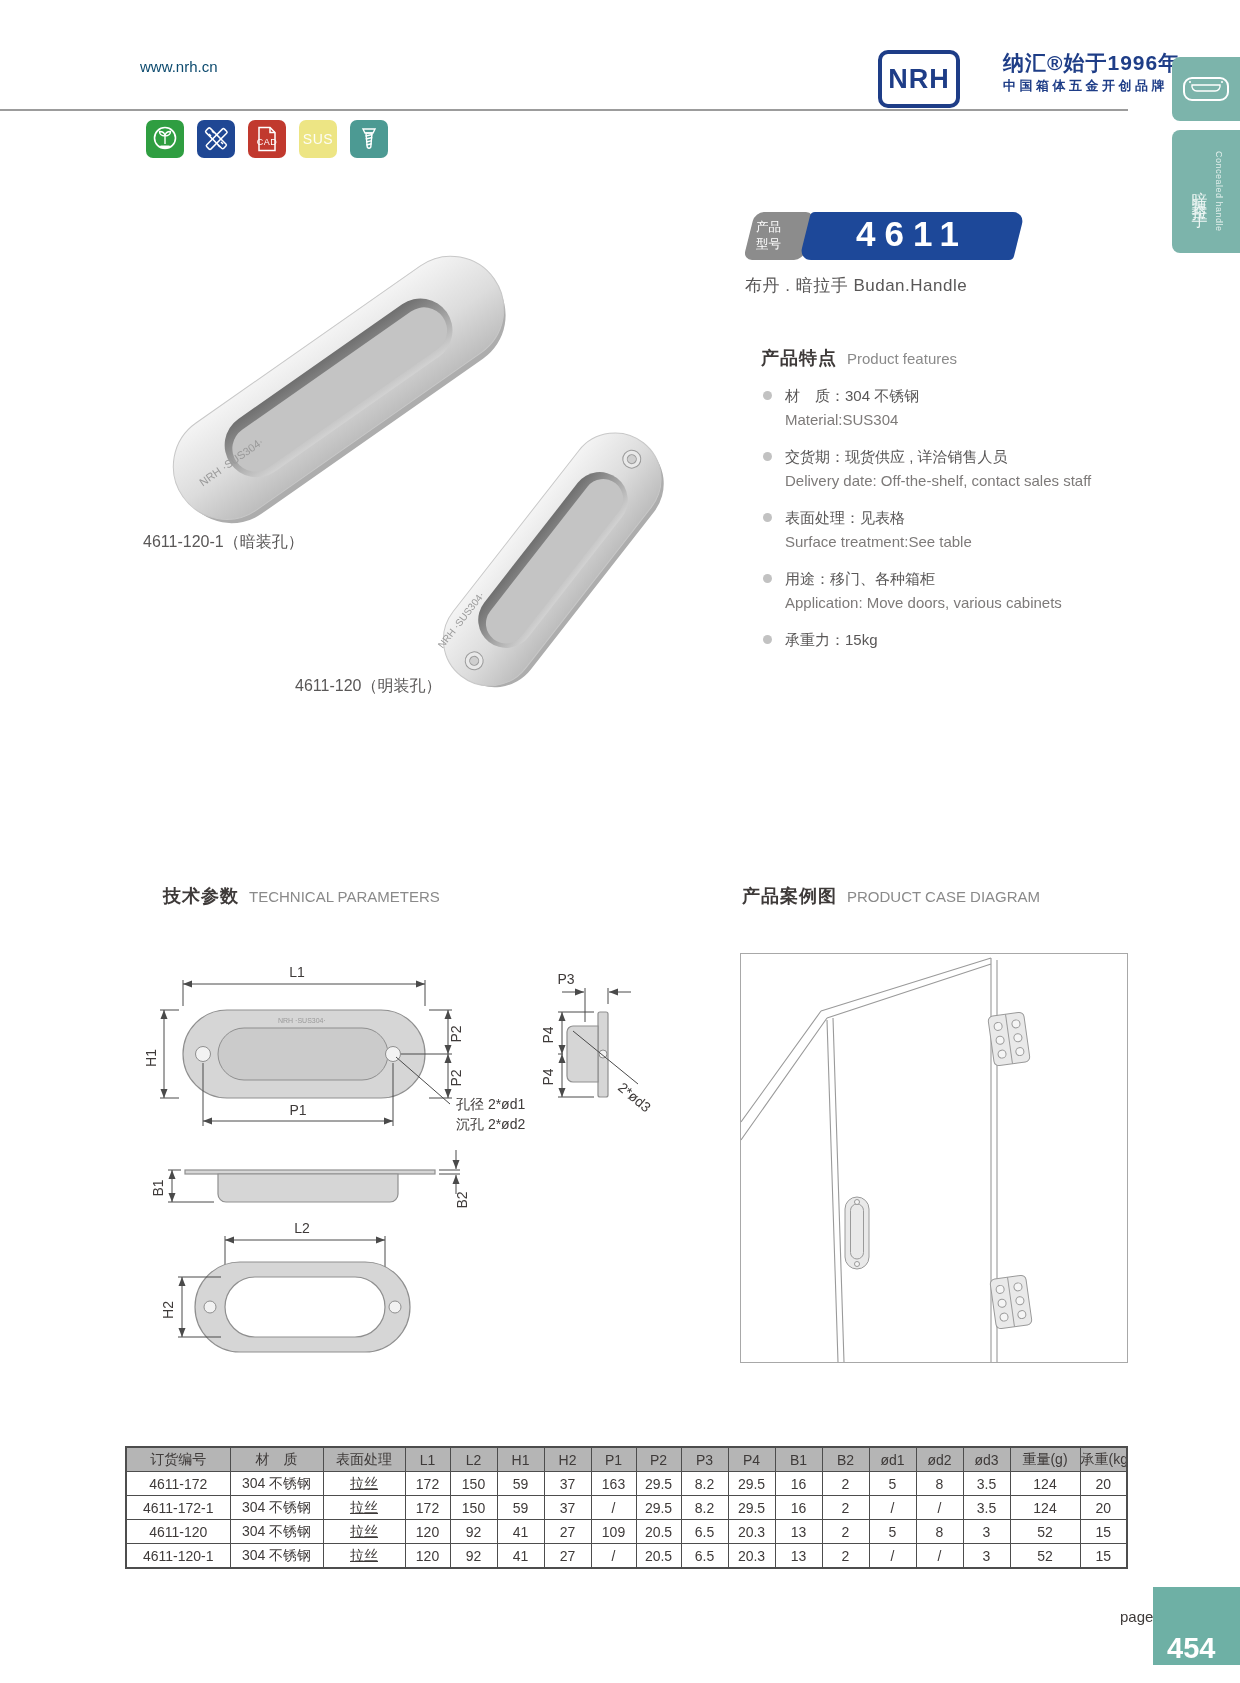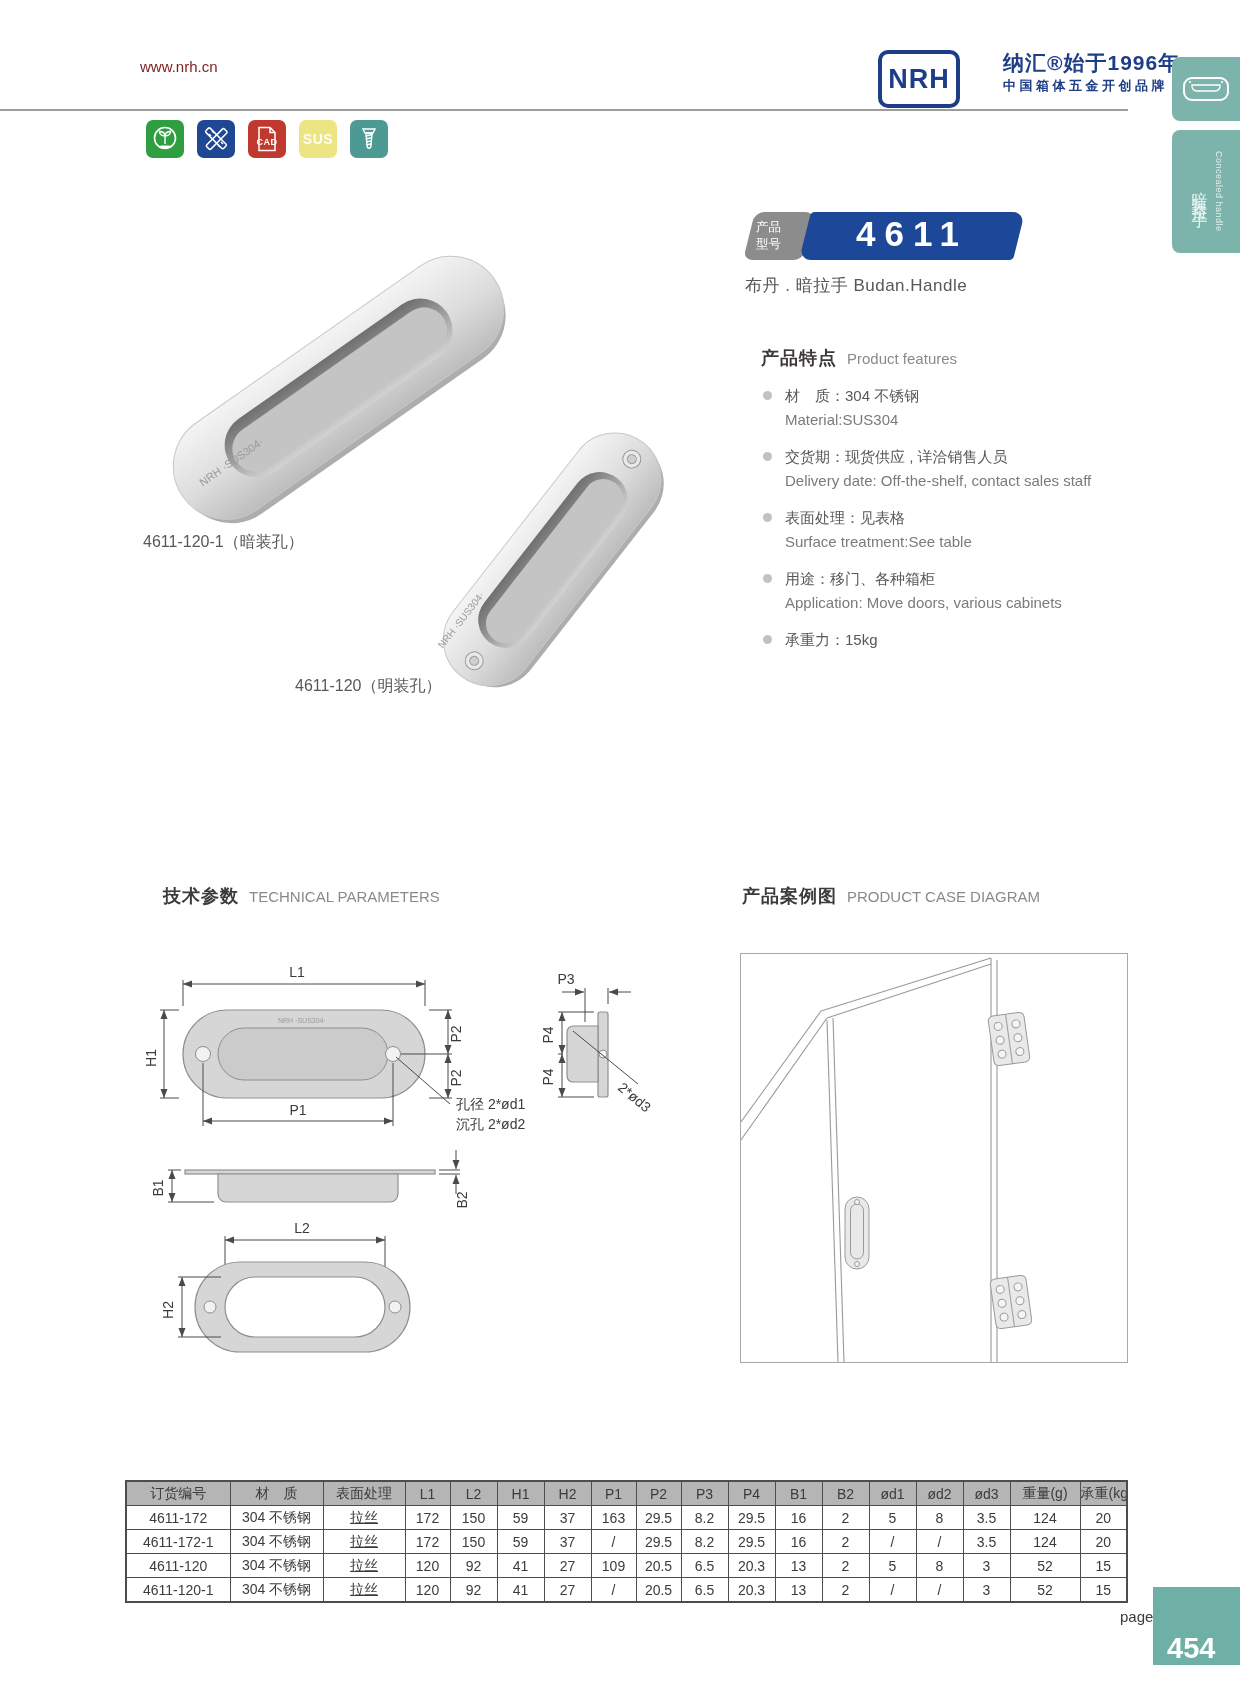--- a/index.html
+++ b/index.html
@@ -1,26 +1,26 @@
 <!DOCTYPE html>
 <html><head>
 <meta charset="utf-8">
 <style>
   html,body{margin:0;padding:0;background:#fff;}
   #page{position:relative;width:1240px;height:1683px;background:#fff;overflow:hidden;
         font-family:"Liberation Sans","DejaVu Sans",sans-serif;color:#3e3a39;}
   .abs{position:absolute;}
 
   
-  .url{left:140px;top:58px;font-size:15px;color:#7f1d1d;}
+  .url{left:140px;top:58px;font-size:15px;color:#0c4a6e;}
   .sep{left:0;top:109px;width:1128px;height:2px;background:#9c9c9c;}
   .icon-row{left:146px;top:120px;display:flex;gap:13px;}
   .badge{width:38px;height:38px;border-radius:7px;display:flex;align-items:center;justify-content:center;}
   .badge svg{display:block;}
-  .badge-label{color:#fff;font-weight:bold;font-size:13px;letter-spacing:.5px;}
+  .badge-label{color:#fff;font-weight:normal;font-size:13px;letter-spacing:.5px;}
 
   
   .brand{left:878px;top:50px;display:flex;align-items:flex-start;gap:31px;}
   .nrh-box{width:74px;height:50px;border:4px solid #1e3d87;border-radius:10px;display:flex;
            align-items:center;justify-content:center;color:#1e3d87;font-weight:bold;font-size:27px;letter-spacing:1px;}
   .brand-text{margin-left:12px;}
   .slogan{font-size:21px;font-weight:bold;color:#1e3d87;letter-spacing:1px;line-height:26px;}
   .slogan-sub{font-size:13px;font-weight:bold;color:#1e3d87;letter-spacing:3.5px;line-height:20px;}
 
   
@@ -68,21 +68,21 @@
   
   .dim{stroke:#4a4a4a;stroke-width:1;fill:none;}
   .shape{fill:#d6d6d6;stroke:#8f8f8f;stroke-width:1.2;}
   .shape2{fill:#cbcbcb;stroke:#8f8f8f;stroke-width:1;}
   .dimtext{font-size:14px;fill:#3e3a39;}
   .scene{stroke:#9a9a9a;stroke-width:1.1;fill:none;}
   .scenefill{fill:#e9e9e9;stroke:#9a9a9a;stroke-width:1;}
 
   
   .spec{left:125px;top:1446px;}
-  table{border-collapse:collapse;table-layout:fixed;width:1003px;font-size:14px;color:#3e3a39;margin-top:34px;}
+  table{border-collapse:collapse;table-layout:fixed;width:1003px;font-size:14px;color:#3e3a39;}
   th,td{border:1px solid #4d4d4d;text-align:center;height:23px;padding:0;overflow:hidden;white-space:nowrap;}
   th{background:#b5b5b5;font-weight:normal;}
   table{border:2px solid #4d4d4d;}
   col.c1{width:104px;}col.c2{width:93px;}col.c3{width:82px;}col.cw{width:47px;}col.cn1{width:45px;}col.cg{width:70px;}
   .u{text-decoration:underline;}
 
   
   .page-label{left:1120px;top:1608px;font-size:15px;color:#3e3a39;}
   .page-block{left:1153px;top:1587px;width:87px;height:78px;background:#6eb0a5;color:#fff;
               display:flex;align-items:flex-end;font-size:29px;font-weight:bold;padding-left:14px;box-sizing:border-box;}

